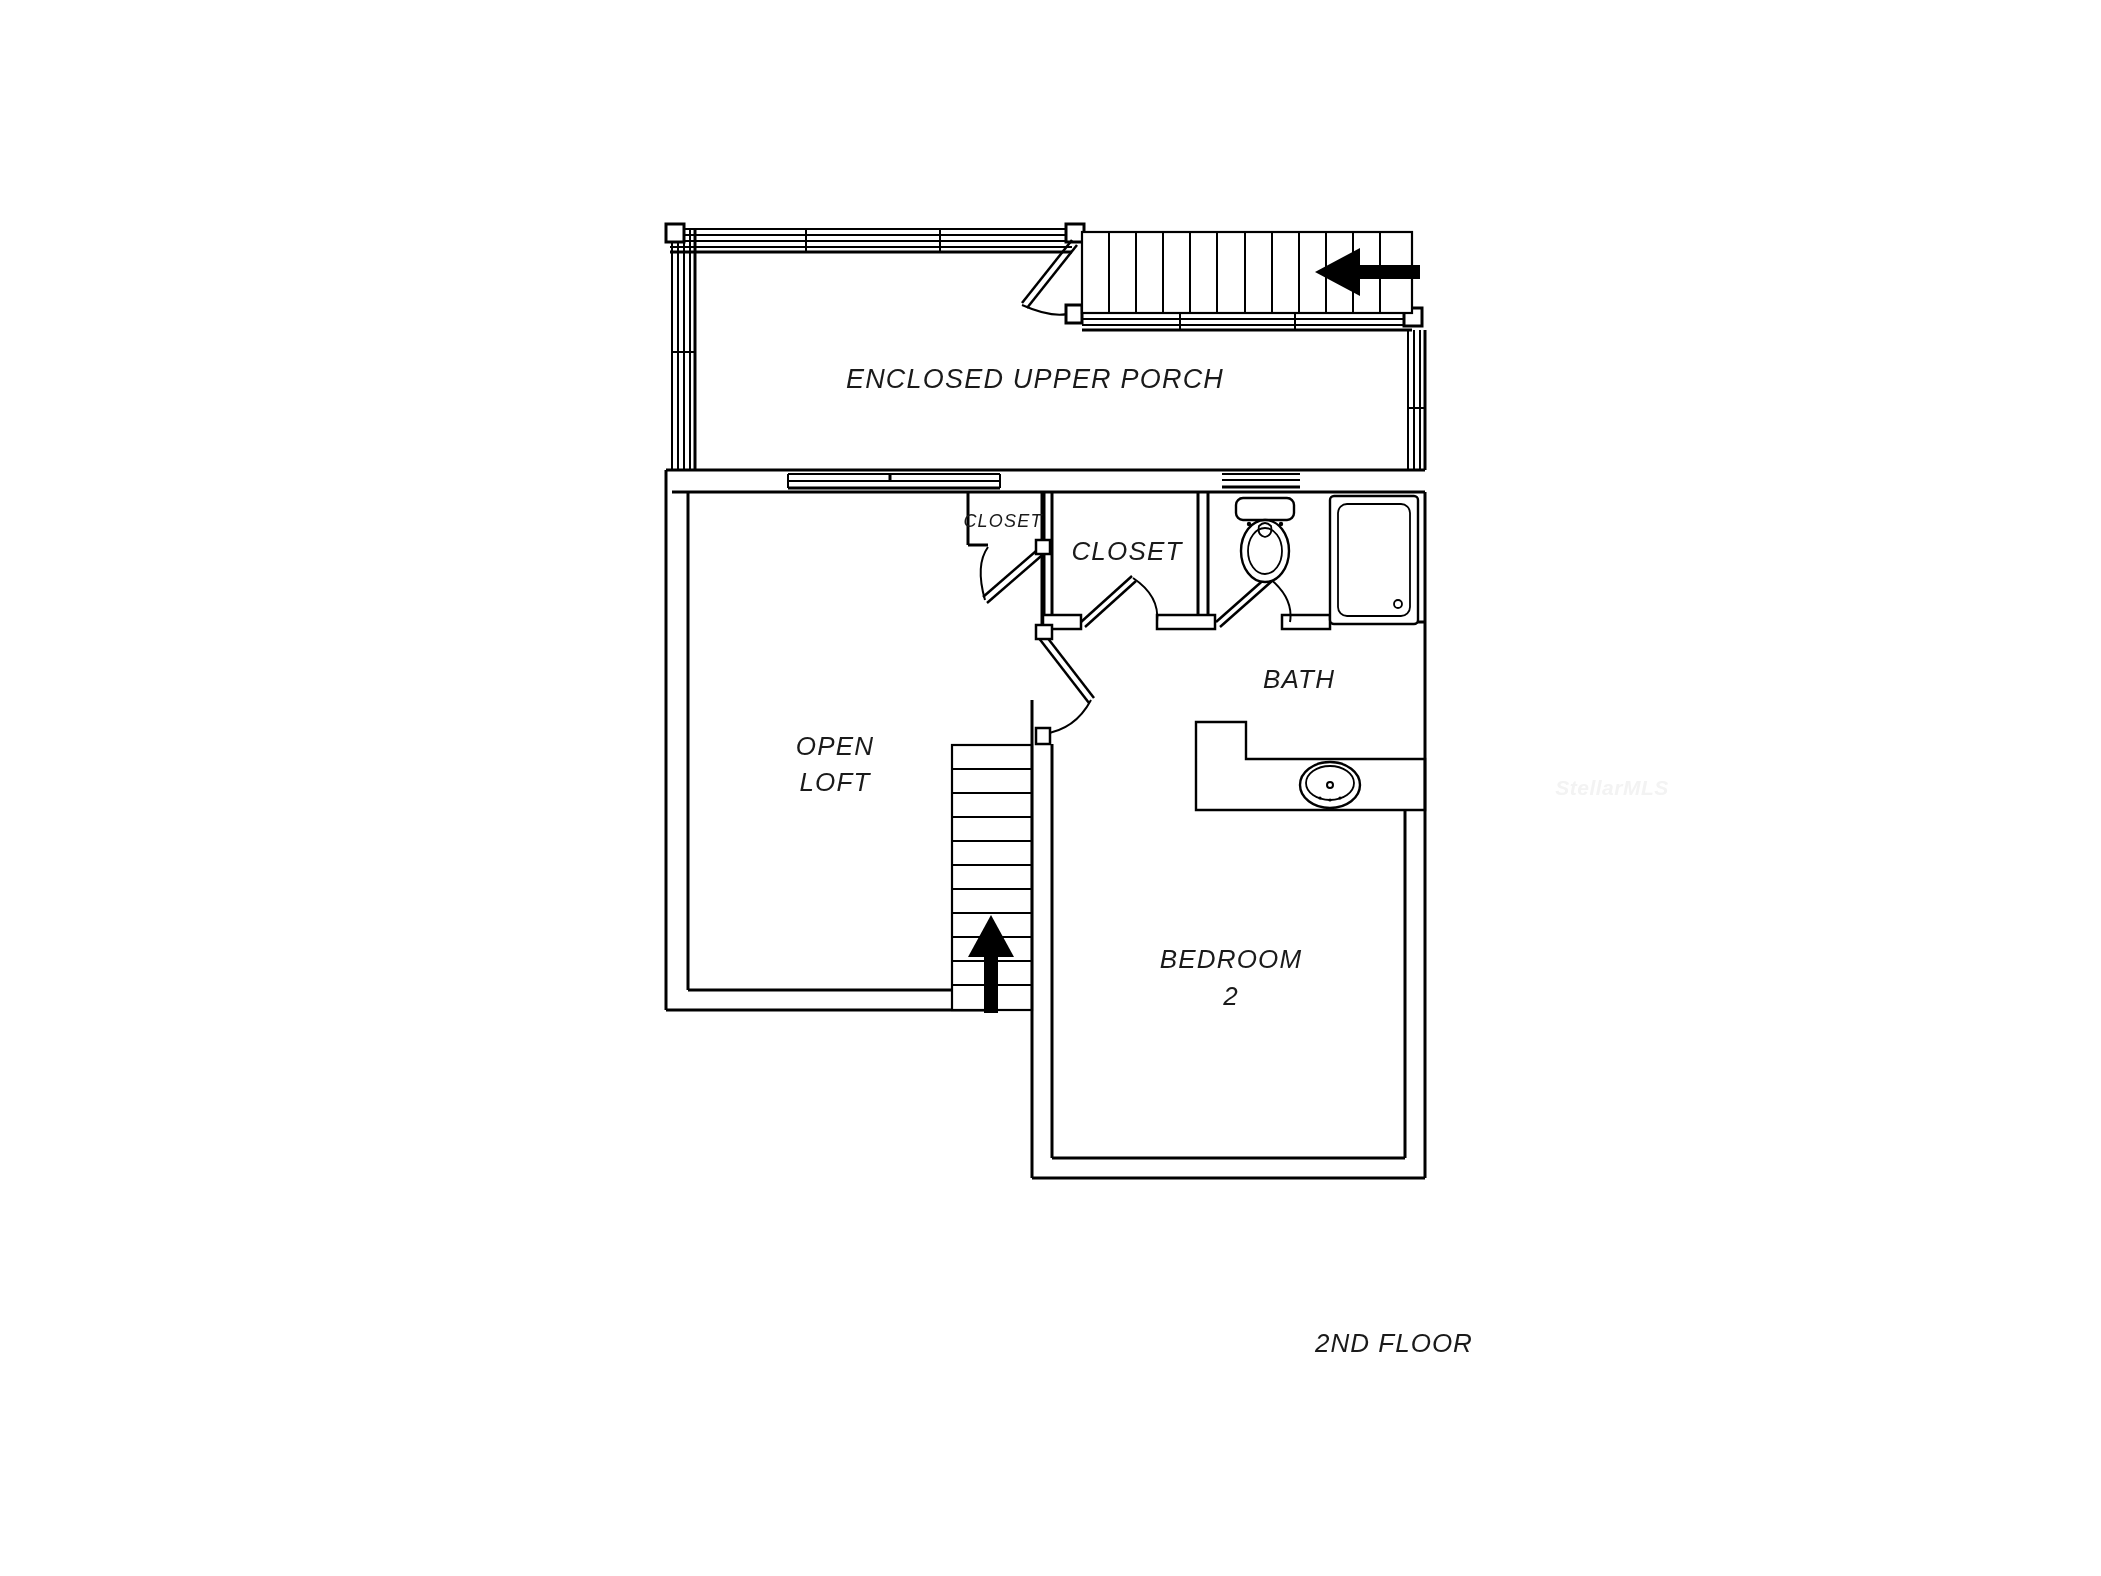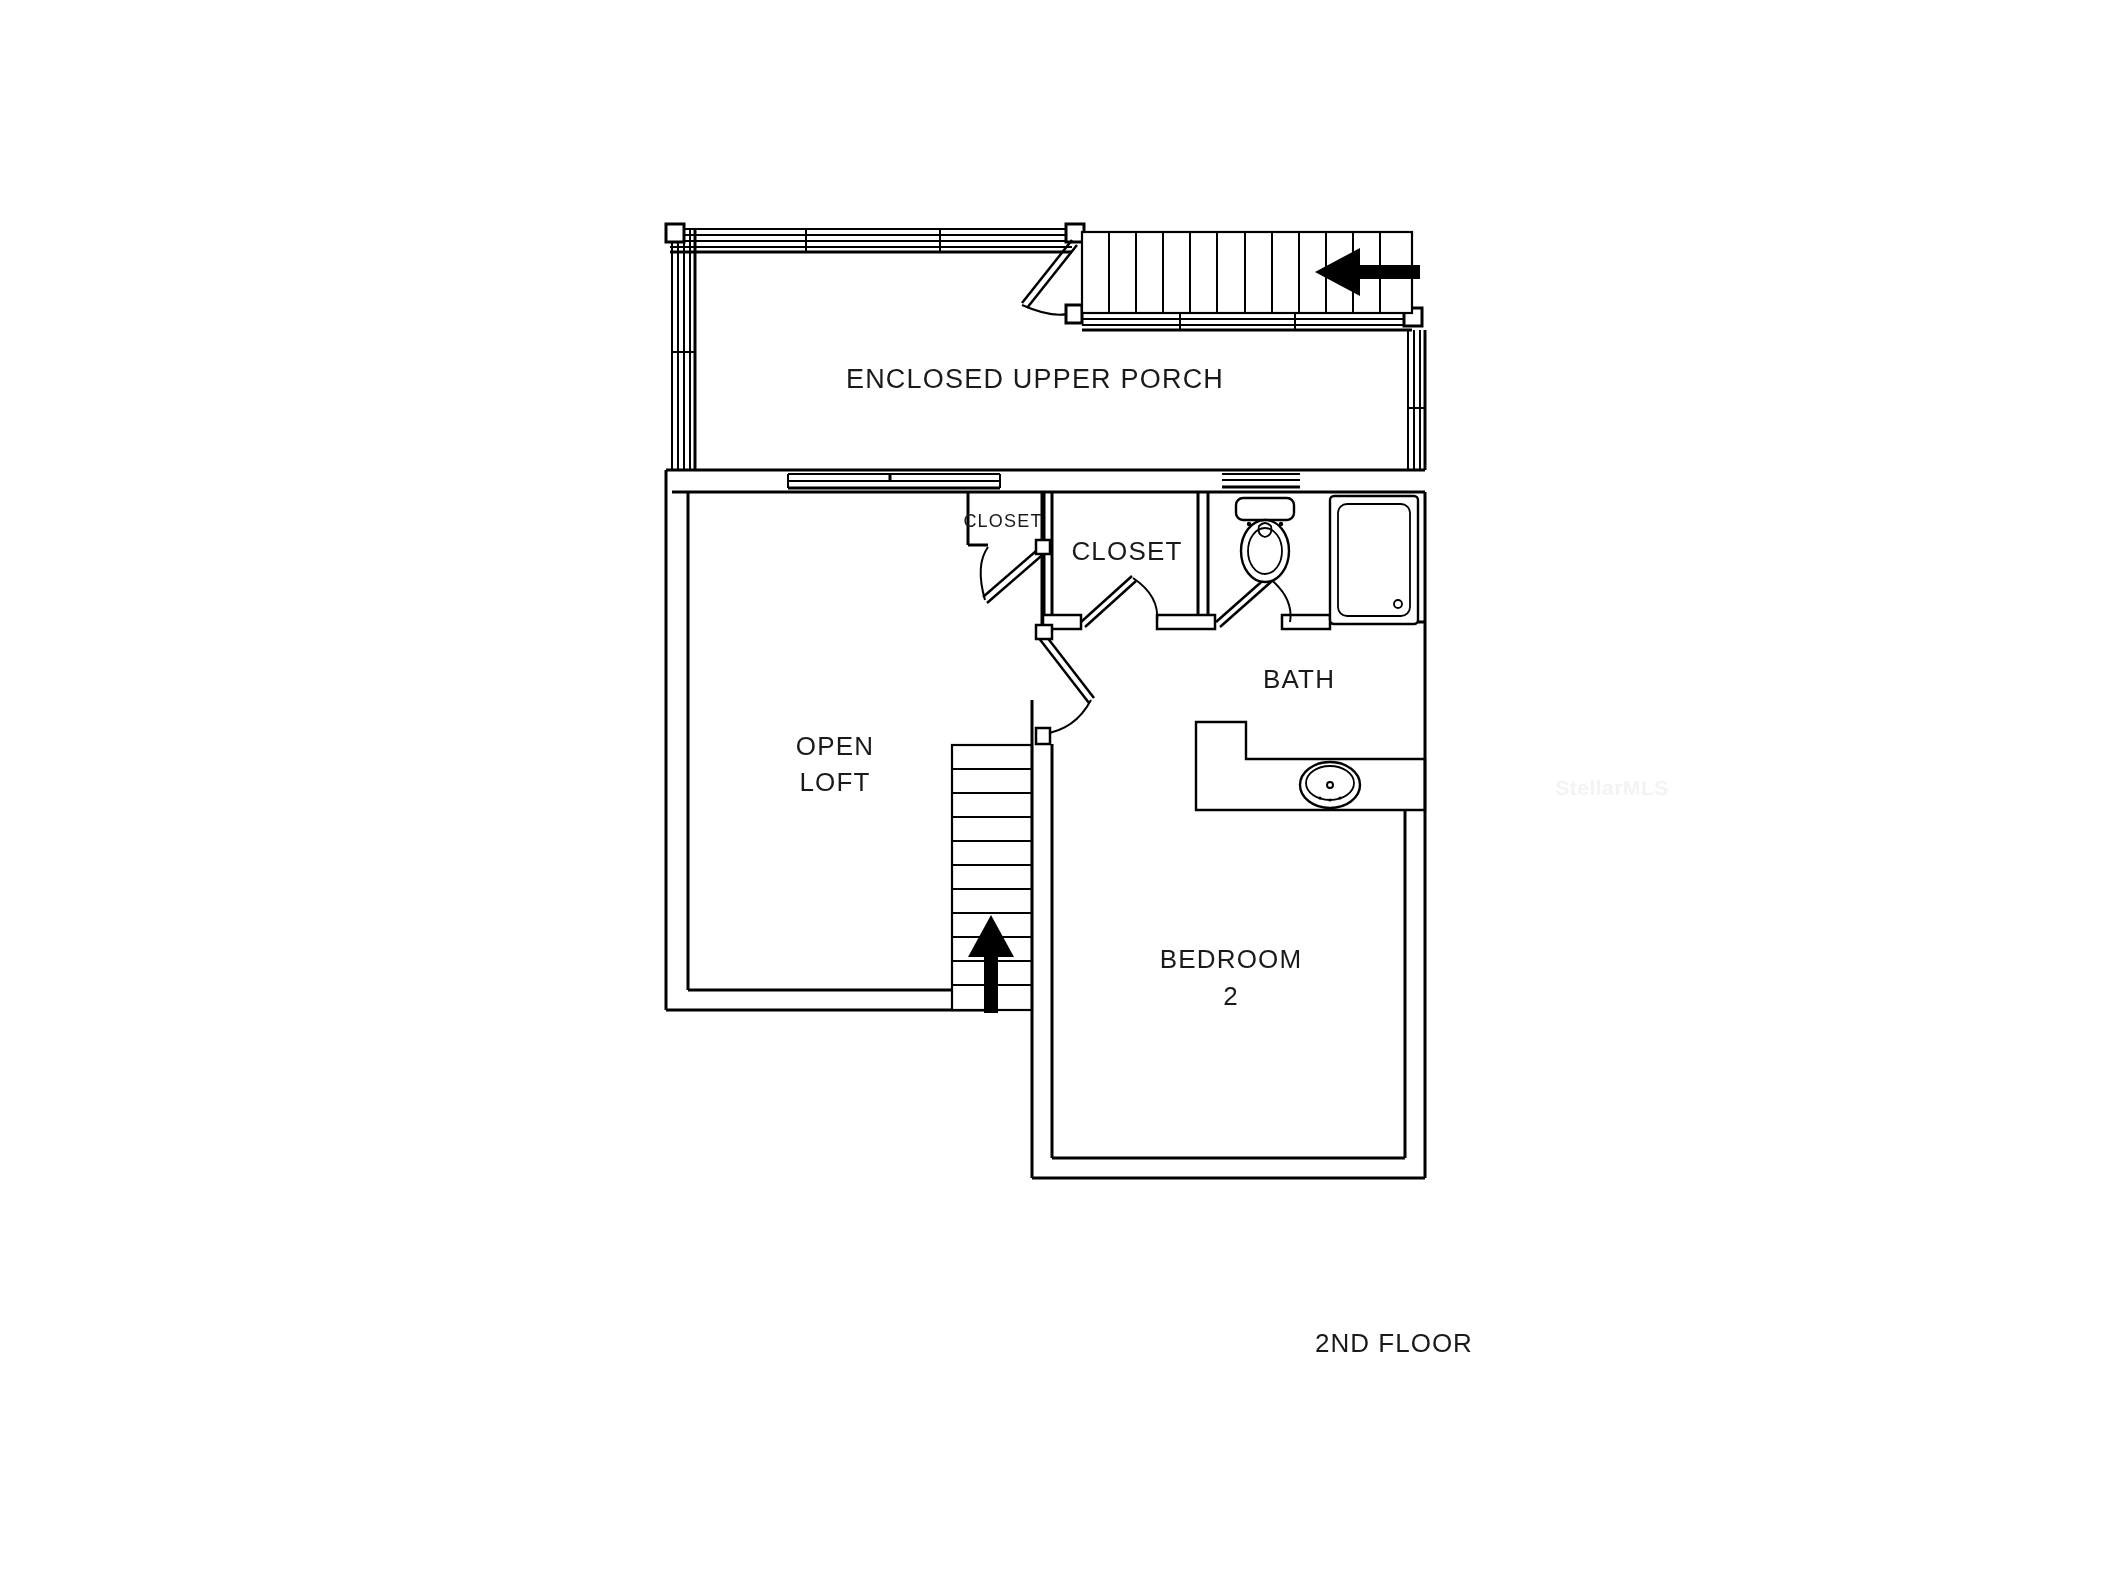--- a/index.html
+++ b/index.html
@@ -12,20 +12,21 @@
     height: 1576px;
     position: relative;
     overflow: hidden;
     font-family: "Liberation Sans", sans-serif;
   }
   #floorplan-root {
     position: absolute;
     inset: 0;
     width: 2101px;
     height: 1306px;
+    font-style: italic;
   }
   svg#plan {
     display: block;
     width: 2101px;
     height: 1576px;
   }
   .wall-fill { fill: #ffffff; stroke: #000000; }
   .room-label {
     font-family: "Liberation Sans", sans-serif;
     fill: #1a1a1a;

